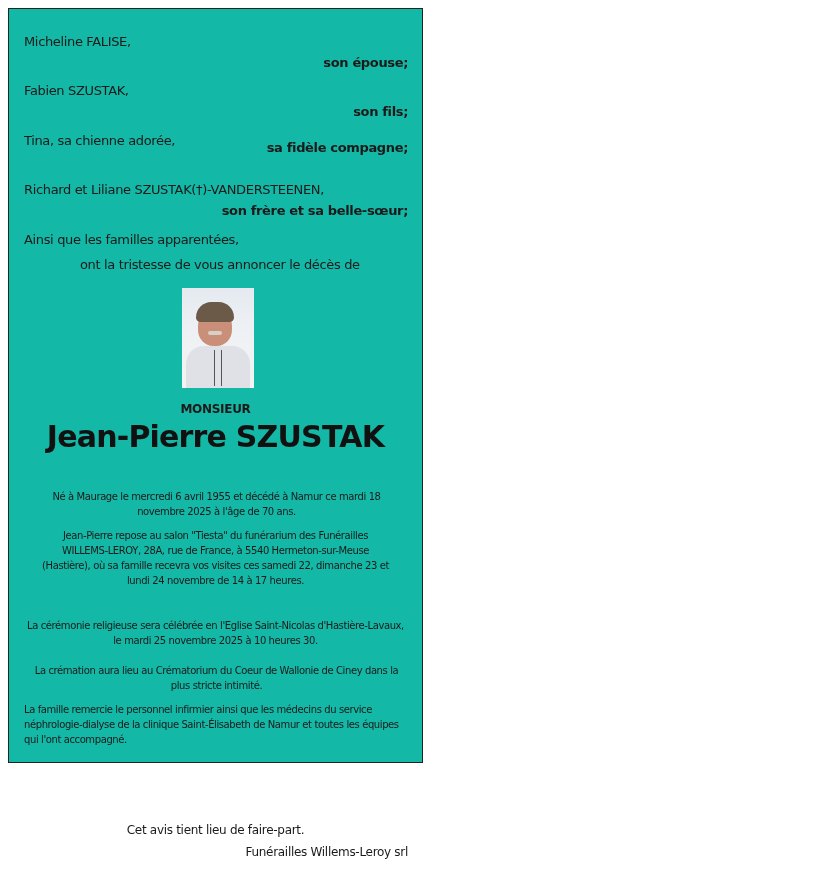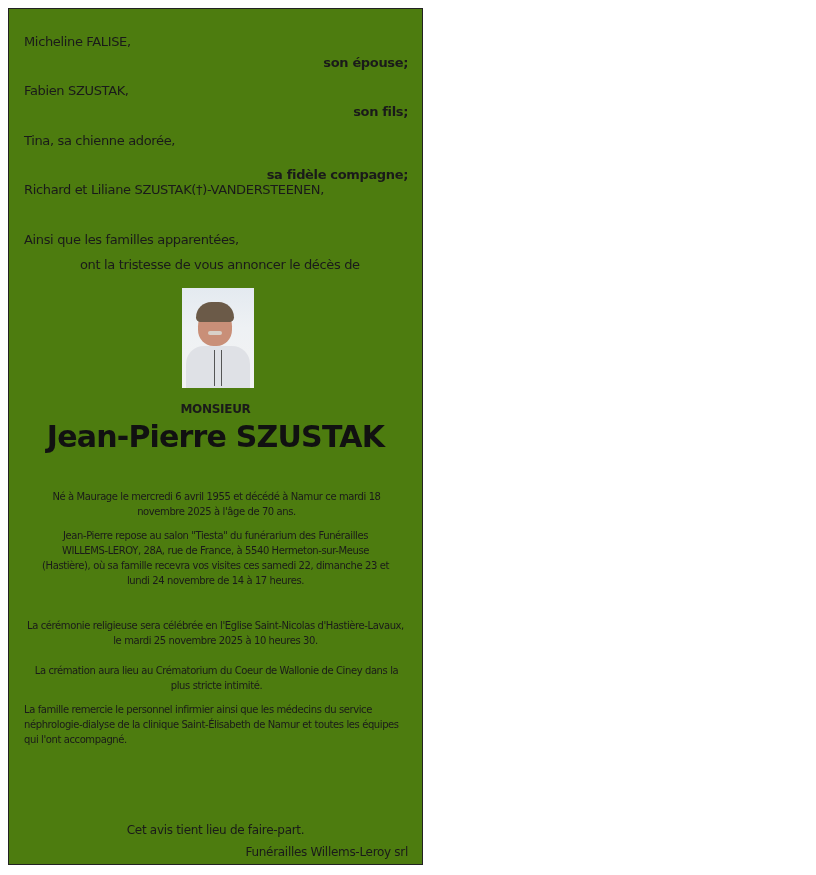--- a/index.html
+++ b/index.html
@@ -13,24 +13,24 @@
     body {
       font-family: "DejaVu Sans", "Liberation Sans", sans-serif;
       color: #1a1a1a;
       position: relative;
     }
     .card {
       position: absolute;
       left: 8px;
       top: 8px;
       width: 415px;
-      height: 857px;
+      height: 755px;
       border: 1px solid #222;
       box-sizing: border-box;
-      background: #4d7c0f;
+      background: #14b8a6;
     }
     .line {
       position: absolute;
       font-size: 13px;
       line-height: 16px;
       white-space: nowrap;
       letter-spacing: -0.35px;
     }
     .left { left: 15px; }
     .right { right: 14px; text-align: right; font-weight: bold; }
@@ -138,23 +138,24 @@
 
 <div class="card">
 
   <div class="line left" style="top:25px;">Micheline FALISE,</div>
   <div class="line right" style="top:46px;">son épouse;</div>
 
   <div class="line left" style="top:74px;">Fabien SZUSTAK,</div>
   <div class="line right" style="top:95px;">son fils;</div>
 
   <div class="line left" style="top:124px;">Tina, sa chienne adorée,</div>
-  <div class="line right" style="top:158px;">sa fidèle compagne;</div>
+  <div class="line right" style="top:131px;">sa fidèle compagne;</div>
 
   <div class="line left" style="top:173px;">Richard et Liliane SZUSTAK(†)-VANDERSTEENEN,</div>
+  <div class="line right" style="top:194px;">son frère et sa belle-sœur;</div>
 
   <div class="line left" style="top:223px;">Ainsi que les familles apparentées,</div>
   <div class="line" style="top:248px; left:71px;">ont la tristesse de vous annoncer le décès de</div>
 
   <div class="photo">
     <div class="shirt"></div>
     <div class="cord"></div>
     <div class="face"></div>
     <div class="hair"></div>
     <div class="mustache"></div>

